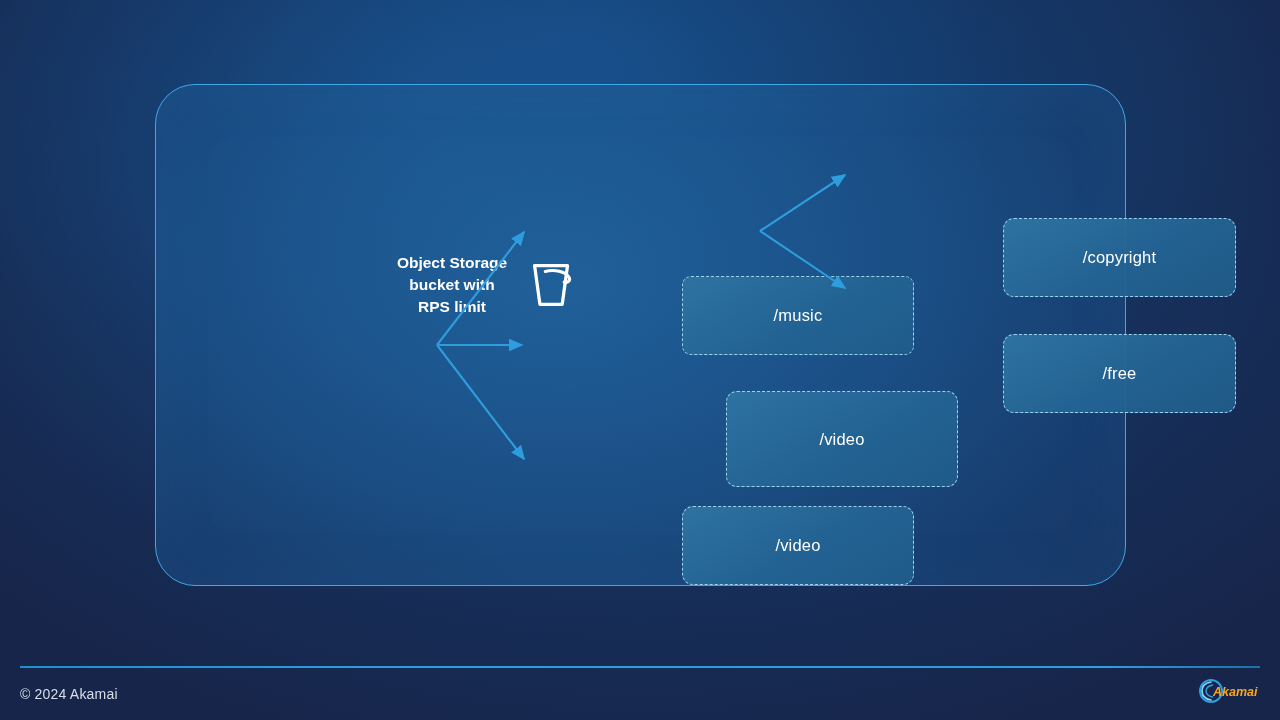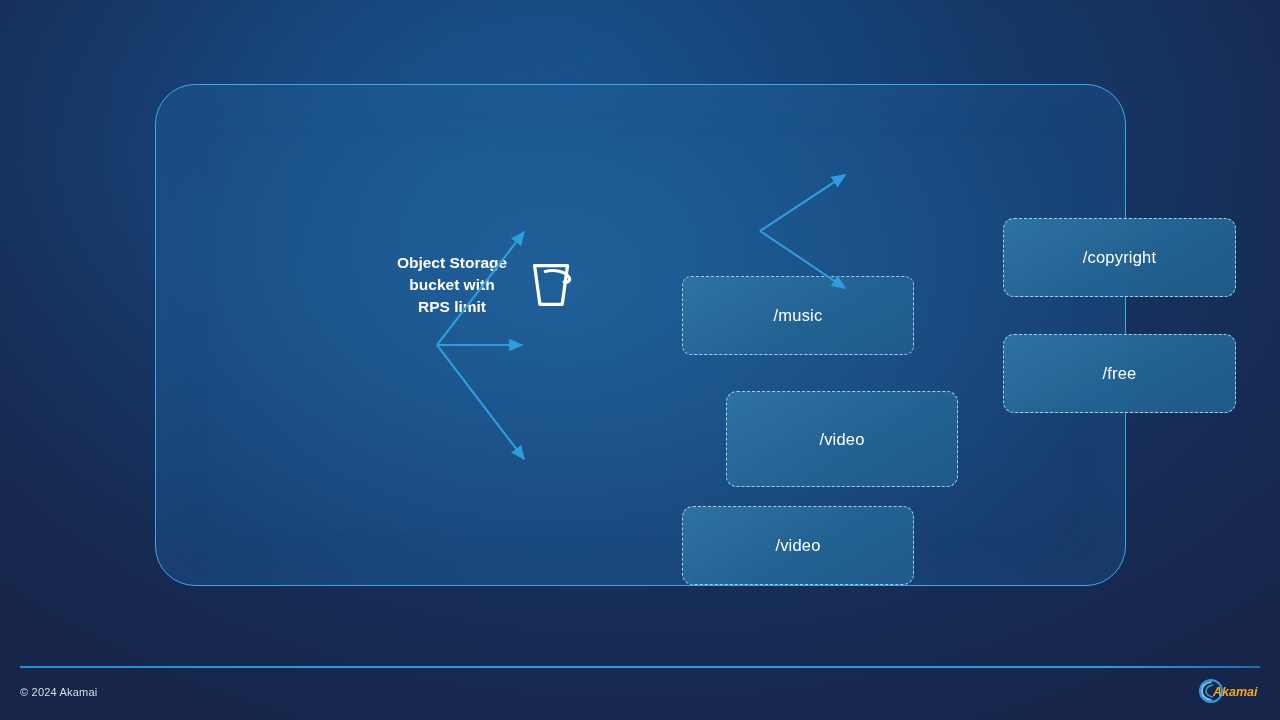--- a/index.html
+++ b/index.html
@@ -72,21 +72,21 @@
   
   #connectors { position:absolute; left:0; top:0; width:1280px; height:720px; pointer-events:none; }
 
   
   #footer-rule {
     position:absolute; left:20px; top:666px; width:1240px; height:2px;
     background: linear-gradient(90deg, #1f8fd0 0%, #2f9ddd 30%, #2f9ddd 88%, #1f6fa8 100%);
   }
   #footer-copyright {
     position:absolute; left:20px; top:686px;
-    color:#d8dee8; font-size:11px; letter-spacing:0.2px;
+    color:#d8dee8; font-size:14px; letter-spacing:0.2px;
   }
   #akamai-logo {
     position:absolute; left:1196px; top:678px; width:66px; height:26px;
   }
 </style>
 </head>
 <body>
 
 <div id="slide-bg"></div>
 <div id="bg-glow"></div>

